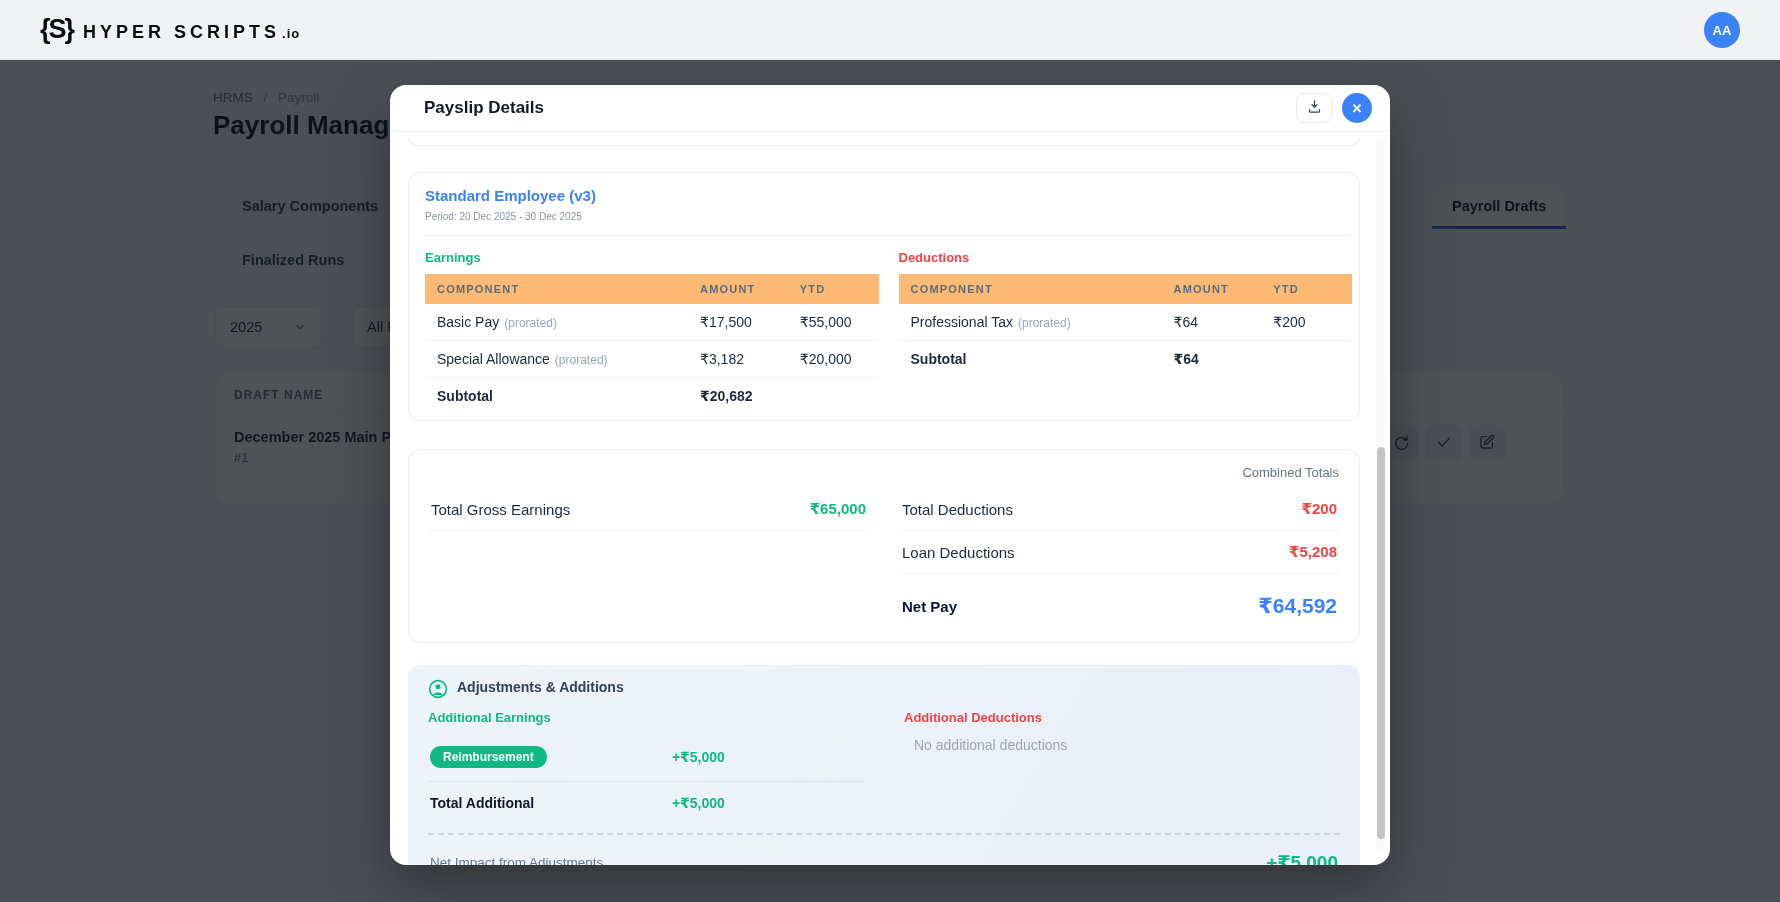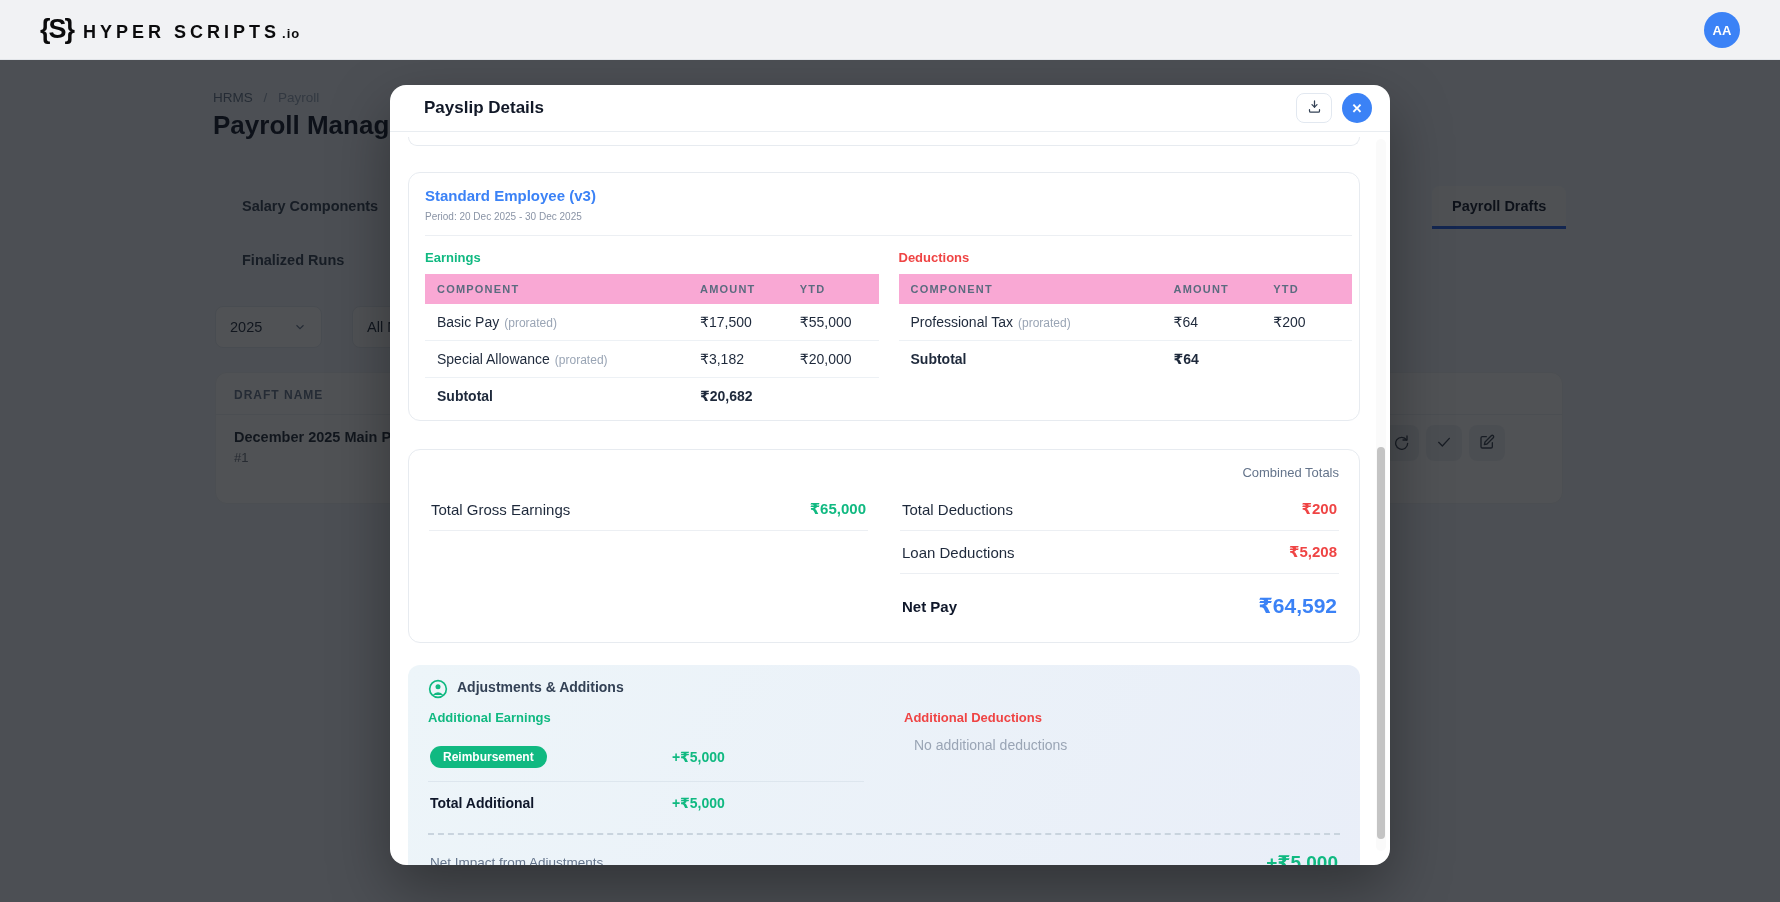--- a/index.html
+++ b/index.html
@@ -66,21 +66,21 @@
 
   .emp-card { margin-top:26px; border:1px solid #e7ebf0; border-radius:12px; padding:14px 7px 6px 16px; background:#fff; }
   .emp-name { font-size:15px; font-weight:700; color:#3b82f6; cursor:pointer; }
   .emp-period { font-size:10px; color:#8a94a6; margin-top:7px; }
   .emp-divider { border-top:1px solid #eceff3; margin:13px 0 14px 0; }
   .two-col { display:grid; grid-template-columns:1fr 1fr; gap:20px; }
   .sec-label { font-size:13px; font-weight:700; margin-bottom:9px; }
   .sec-label.green { color:#10b981; }
   .sec-label.red { color:#ef4444; }
   table.pay { width:100%; border-collapse:collapse; }
-  table.pay th { background:#f9a8d4; text-align:left; font-size:11px; font-weight:600; letter-spacing:1.2px;
+  table.pay th { background:#fdba74; text-align:left; font-size:11px; font-weight:600; letter-spacing:1.2px;
                  color:#5b6b7f; padding:9px 12px;margin-left:25px; }
   table.pay th:nth-child(1){ width:58%; } table.pay th:nth-child(2){ width:22%; } table.pay th:nth-child(3){ width:20%; }
   table.pay td { padding:10px 12px; font-size:14px; color:#1e293b; border-top:1px solid #edf1f5; }
   table.pay tr:first-child td { border-top:none; }
   td.note-cell .note { font-size:12px; color:#9aa5b5; margin-left:5px; }
   td.amt { font-weight:500; }
   td.ytd { color:#9aa5b5; }
   tr.subtotal td { font-weight:700; }
 
   .combined-card { margin-top:28px; border:1px solid #e7ebf0; border-radius:12px; padding:15px 20px 24px 20px; background:#fff;text-align:right; }

